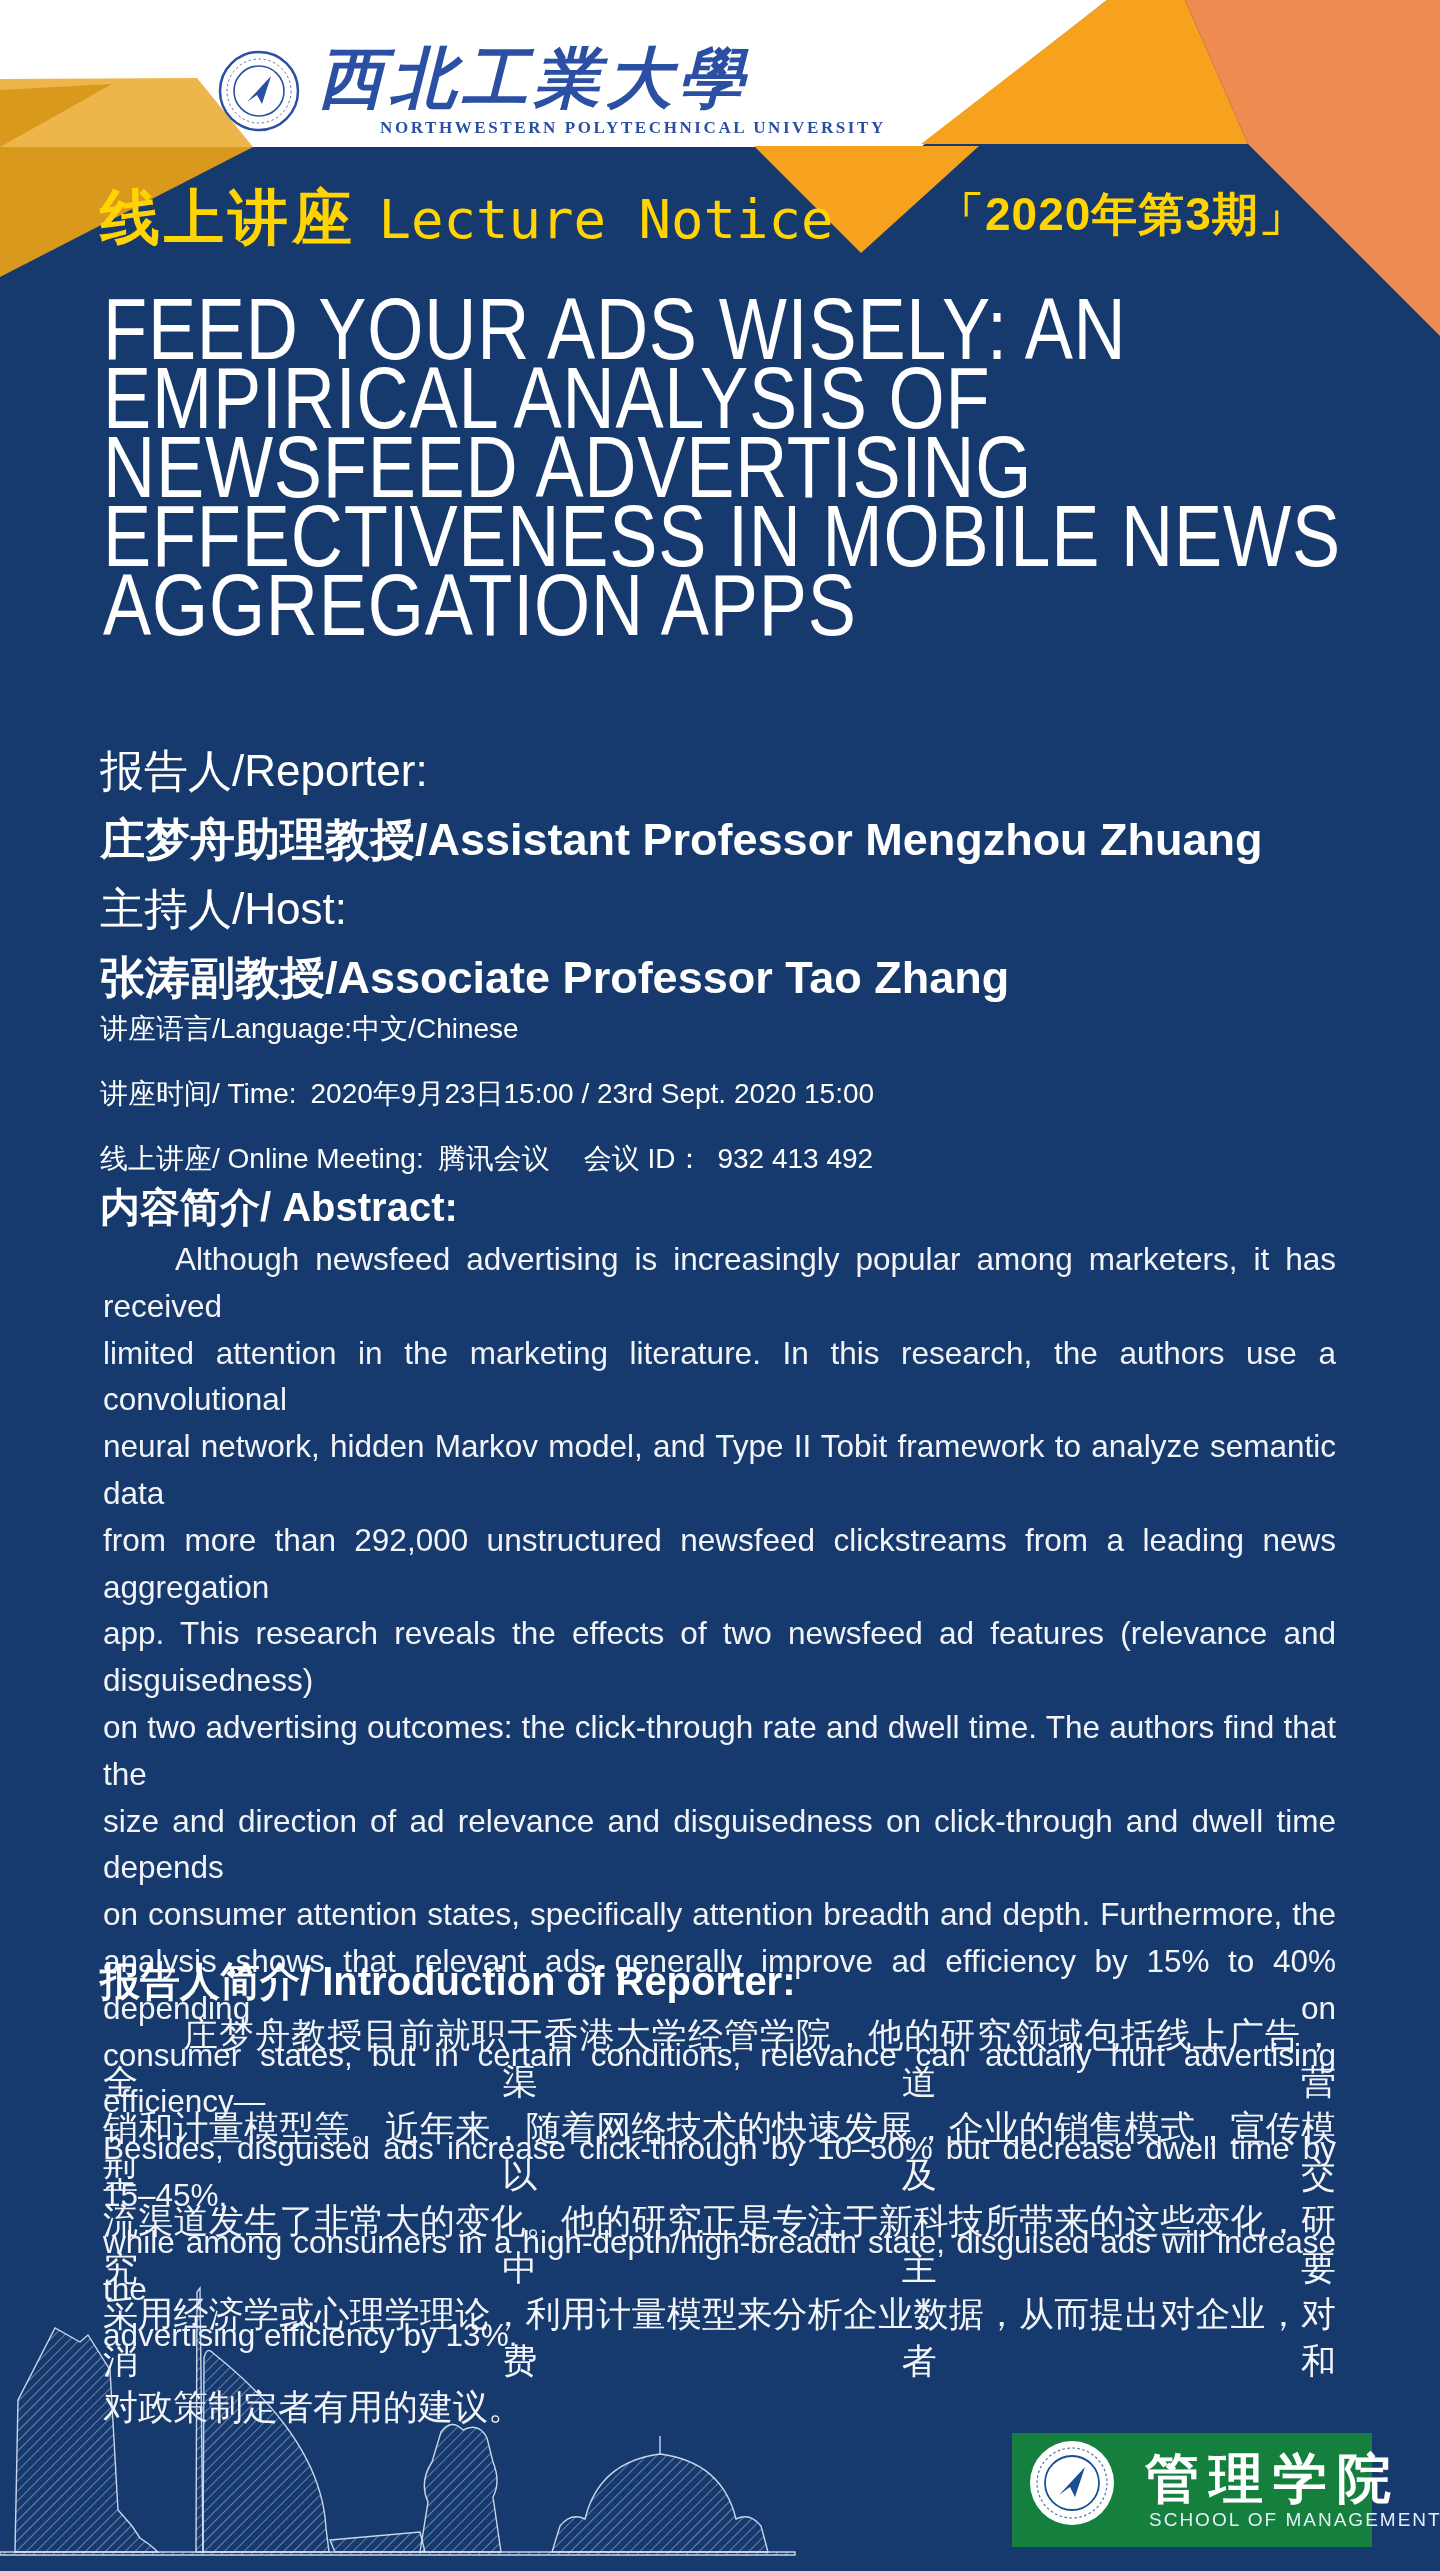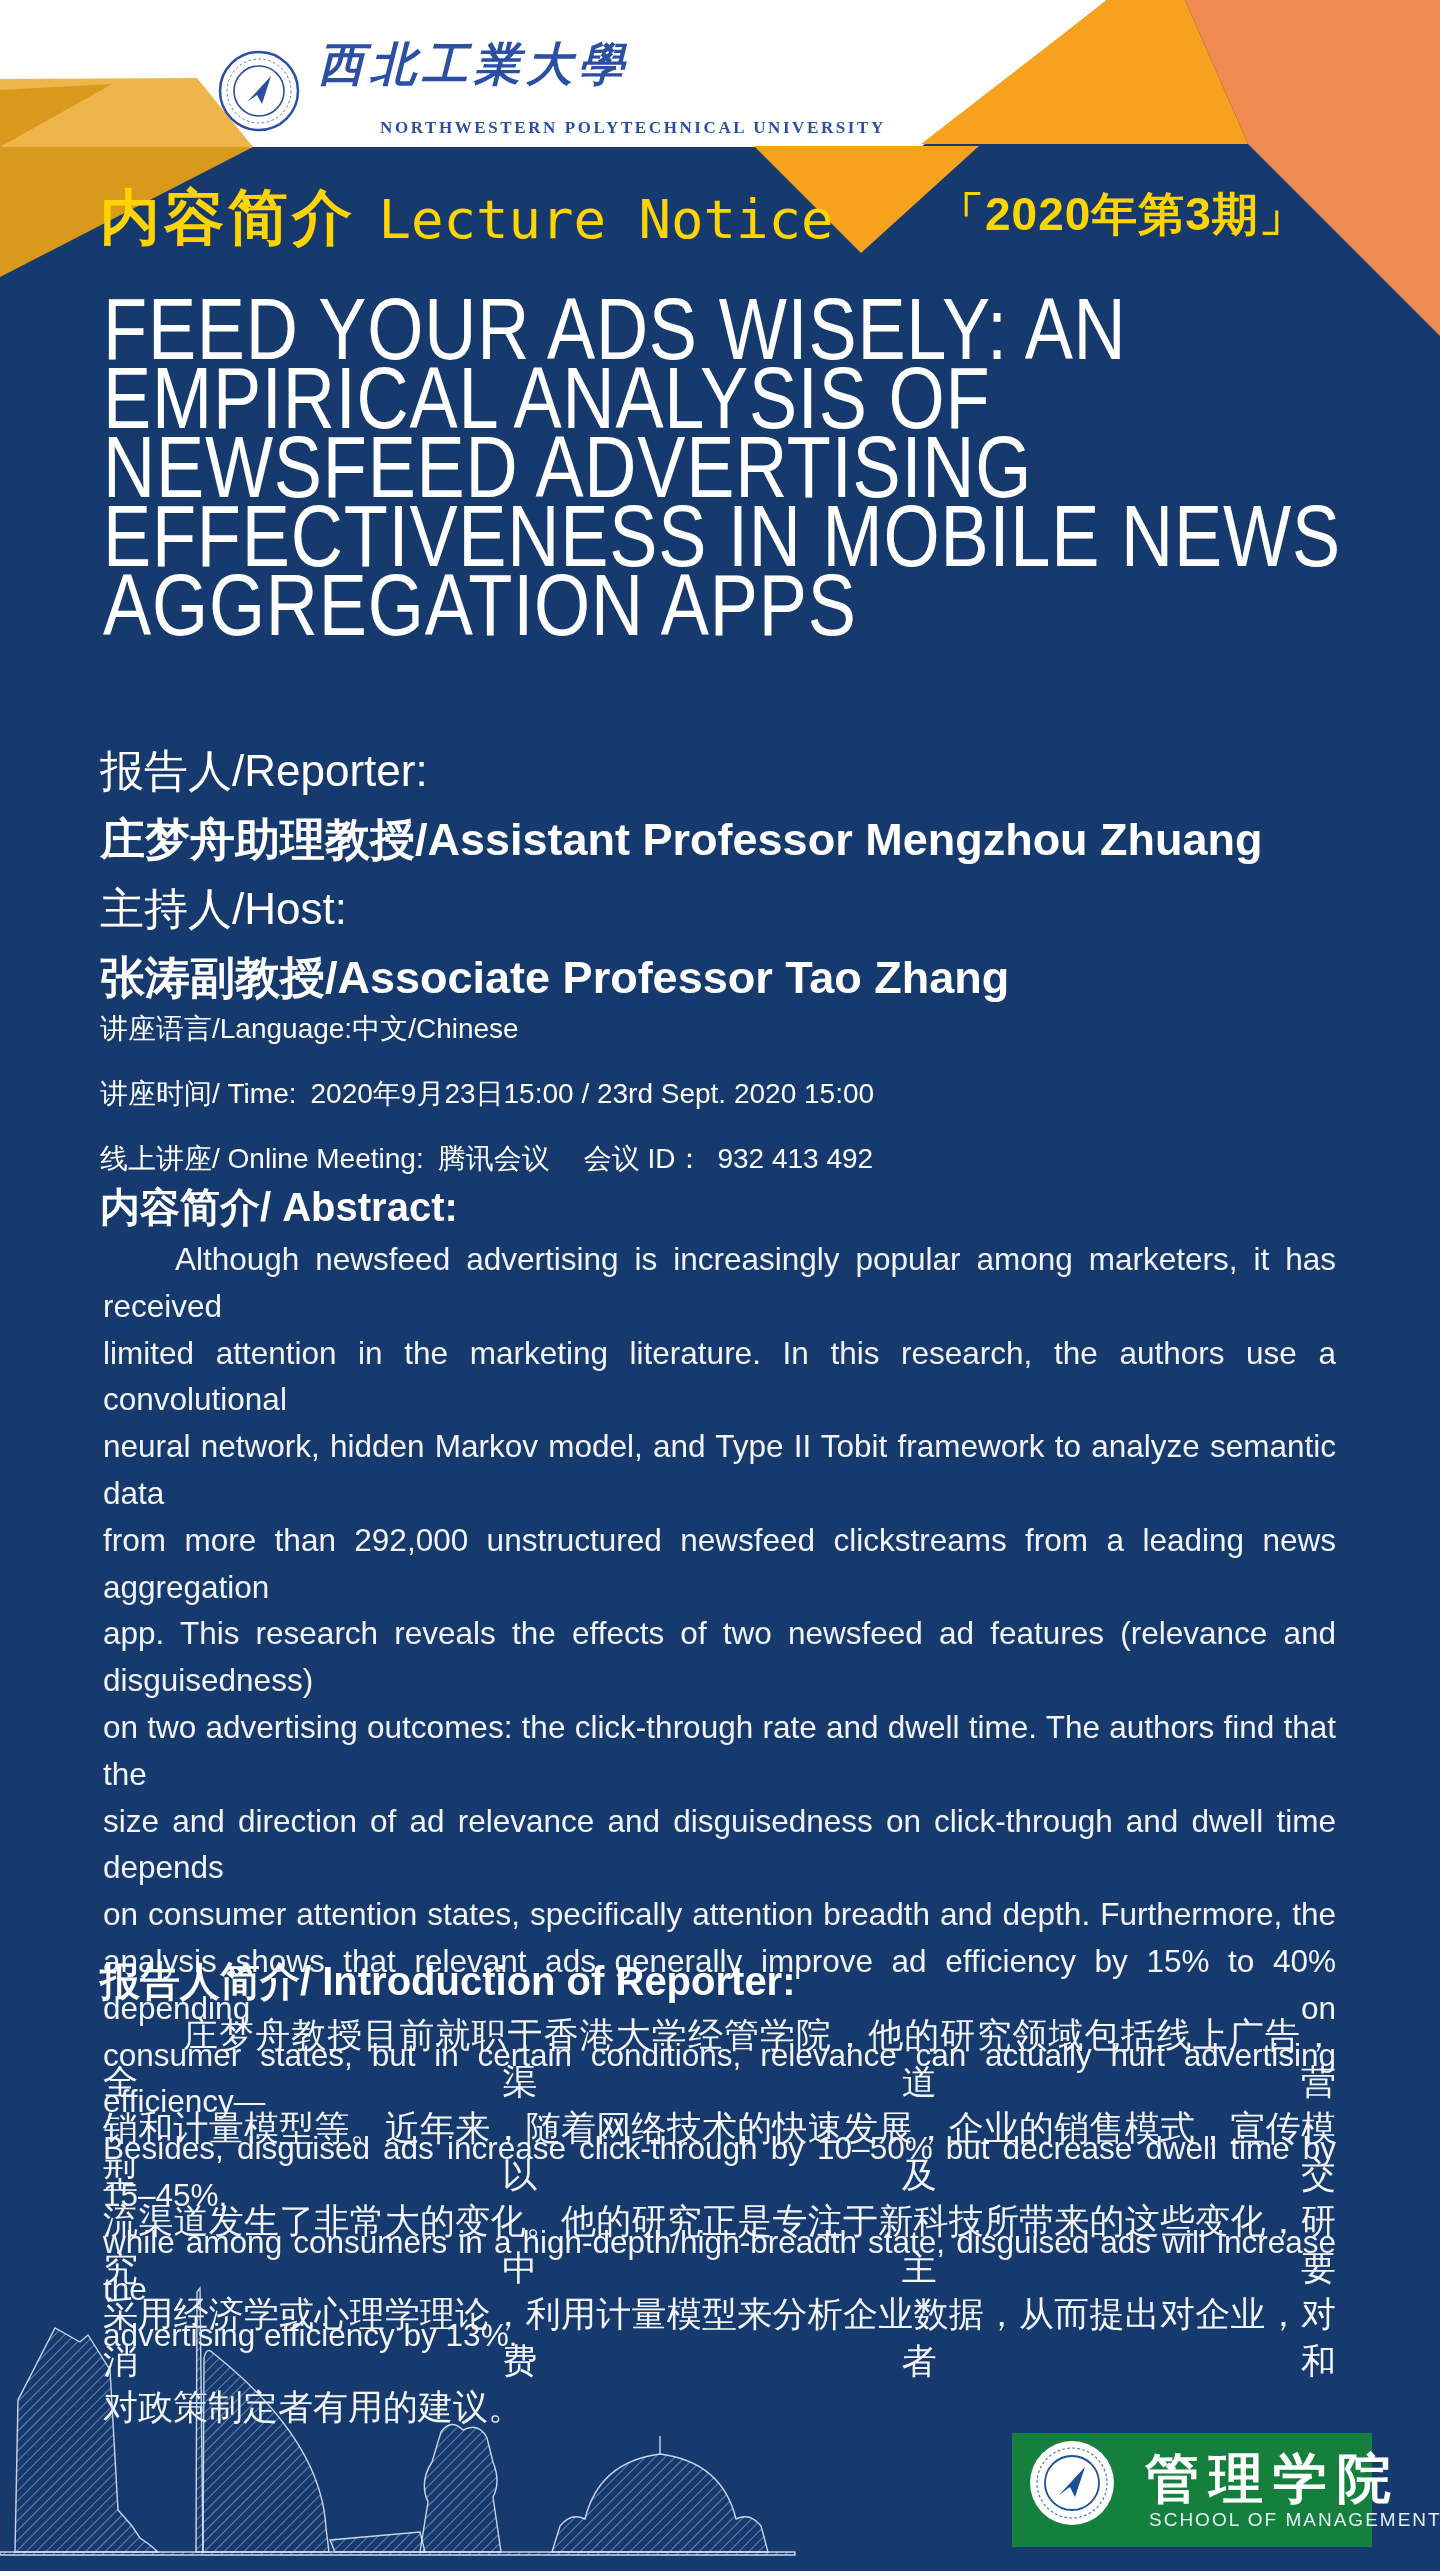--- a/index.html
+++ b/index.html
@@ -8,21 +8,21 @@
     background:#173a6e;
     font-family:"Liberation Sans","DejaVu Sans",sans-serif;
     -webkit-font-smoothing:antialiased;
   }
   .abs{position:absolute;}
   svg{display:block;}
 
   
   .deco-top{position:absolute;left:0;top:0;}
   .univ-cn{
-    left:318px;top:34px;font-size:46px;font-weight:700;font-style:italic;
+    left:318px;top:34px;font-size:66px;font-weight:700;font-style:italic;
     color:#2b4fa2;letter-spacing:6px;white-space:nowrap;
   }
   .univ-en{
     left:380px;top:118px;font-size:17px;letter-spacing:2.6px;color:#2b4fa2;
     font-family:"Liberation Serif","DejaVu Serif",serif;font-weight:700;white-space:nowrap;
   }
   .banner-line{left:100px;top:178px;white-space:nowrap;color:#ffd400;}
   .banner-cn{font-size:60px;font-weight:700;letter-spacing:4px;}
   .banner-en{font-size:54px;font-weight:400;font-family:"DejaVu Sans Mono","Liberation Mono",monospace;margin-left:18px;}
   .issue{
@@ -95,21 +95,21 @@
   <svg class="abs" style="left:218px;top:50px;" width="82" height="82" viewBox="0 0 82 82">
     <circle cx="41" cy="41" r="39" fill="#ffffff" stroke="#2b4fa2" stroke-width="2.5"></circle>
     <circle cx="41" cy="41" r="32" fill="none" stroke="#2b4fa2" stroke-width="1" stroke-dasharray="2.5 2.5" opacity="0.75"></circle>
     <circle cx="41" cy="41" r="25" fill="none" stroke="#2b4fa2" stroke-width="1.6"></circle>
     <path d="M29,52 L53,26 L44,54 L39,45 Z" fill="#2b4fa2"></path>
   </svg>
   <div class="abs univ-cn">西北工業大學</div>
   <div class="abs univ-en">NORTHWESTERN POLYTECHNICAL UNIVERSITY</div>
 
   <div class="abs banner-line">
-    <span class="banner-cn">内容简介</span>
+    <span class="banner-cn">线上讲座</span>
     <span class="banner-en">Lecture Notice</span>
   </div>
   <div class="abs issue">「2020年第3期」</div>
 
   <div class="abs title-lines">
       <div>FEED YOUR ADS WISELY: AN</div>
       <div>EMPIRICAL ANALYSIS OF</div>
       <div>NEWSFEED ADVERTISING</div>
       <div>EFFECTIVENESS IN MOBILE NEWS</div>
       <div>AGGREGATION APPS</div>

